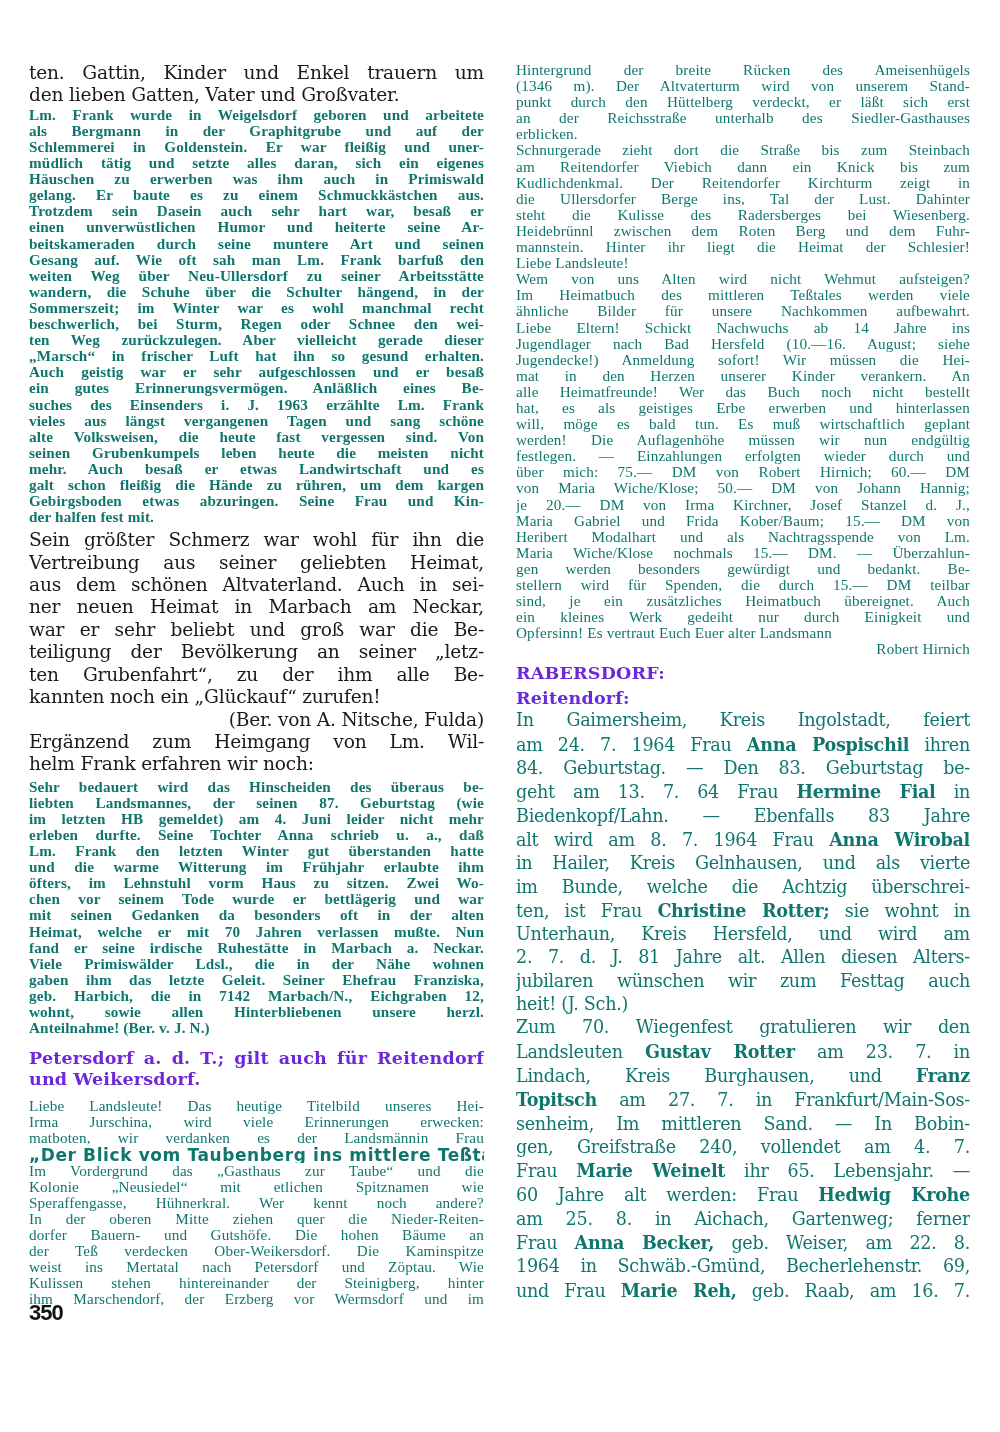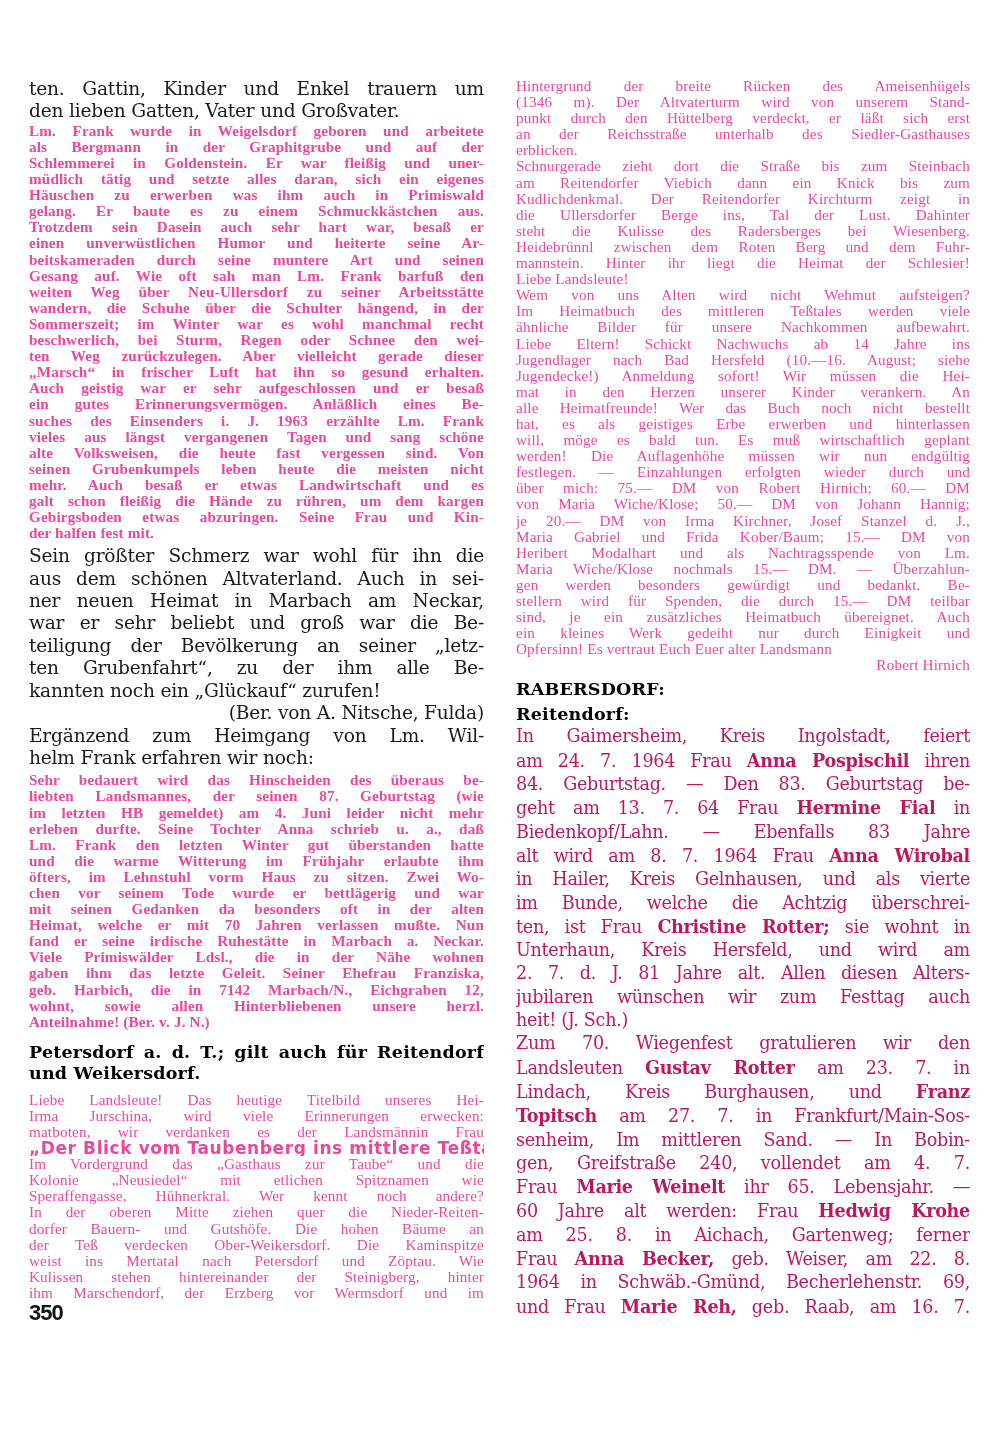--- a/index.html
+++ b/index.html
@@ -1,26 +1,26 @@
 <!DOCTYPE html>
 <html><head>
 <meta charset="utf-8">
 <style>
   html, body { margin: 0; padding: 0; background: #ffffff; }
   body { width: 1000px; height: 1432px; position: relative; overflow: hidden; color: #111; }
-  .col { position: absolute; top: 78px; }
+  .col { position: absolute; top: 62px; }
   .col-left { left: 29px; width: 455px; }
   .col-right { left: 516px; width: 454px; }
   .line { display: block; white-space: nowrap; text-align: justify; text-align-last: justify; overflow: hidden; }
   .line.last { text-align-last: left; }
   .line.right { text-align: center; text-align-last: right; }
-  .small { font-family: "Liberation Serif", serif; font-size: 15.2px; line-height: 16.1px; font-weight: bold; letter-spacing: 0.15px; color: #ec4899; }
+  .small { font-family: "Liberation Serif", serif; font-size: 15.2px; line-height: 16.1px; font-weight: bold; letter-spacing: 0.15px; color: #0f766e; }
   .large { font-family: "DejaVu Serif", serif; font-size: 18.6px; line-height: 22.4px; font-weight: normal; letter-spacing: -0.2px; color: #1a1a1a; }
-  .large-r { font-family: "DejaVu Serif", serif; font-size: 17.6px; line-height: 23.3px; letter-spacing: -0.3px; color: #be185d; }
-  .heading { font-family: "DejaVu Serif", serif; font-size: 17.5px; line-height: 21px; font-weight: bold; letter-spacing: 0.2px; color: #000000; }
+  .large-r { font-family: "DejaVu Serif", serif; font-size: 17.6px; line-height: 23.3px; letter-spacing: -0.3px; color: #0f766e; }
+  .heading { font-family: "DejaVu Serif", serif; font-size: 17.5px; line-height: 21px; font-weight: bold; letter-spacing: 0.2px; color: #6d28d9; }
   .sans-bold { font-family: "DejaVu Sans", sans-serif; font-weight: bold; font-size: 17px; letter-spacing: 0.6px; }
   .b { font-weight: bold; }
   .gap-s { height: 8px; }
   .gap-m { height: 12px; }
   .page-number { position: absolute; left: 29px; top: 1300px; font-family: "Liberation Sans", sans-serif; font-size: 22px; font-weight: bold; letter-spacing: -1px; color: #111; }
 </style>
 </head>
 <body>
 
 <div class="col col-left">
@@ -52,20 +52,21 @@
       <span class="line">alte Volksweisen, die heute fast vergessen sind. Von</span>
       <span class="line">seinen Grubenkumpels leben heute die meisten nicht</span>
       <span class="line">mehr. Auch besaß er etwas Landwirtschaft und es</span>
       <span class="line">galt schon fleißig die Hände zu rühren, um dem kargen</span>
       <span class="line">Gebirgsboden etwas abzuringen. Seine Frau und Kin-</span>
       <span class="line last">der halfen fest mit.</span>
     </div>
   <div style="height:4px"></div>
   <div class="large">
       <span class="line">Sein größter Schmerz war wohl für ihn die</span>
+      <span class="line">Vertreibung aus seiner geliebten Heimat,</span>
       <span class="line">aus dem schönen Altvaterland. Auch in sei-</span>
       <span class="line">ner neuen Heimat in Marbach am Neckar,</span>
       <span class="line">war er sehr beliebt und groß war die Be-</span>
       <span class="line">teiligung der Bevölkerung an seiner „letz-</span>
       <span class="line">ten Grubenfahrt“, zu der ihm alle Be-</span>
       <span class="line last">kannten noch ein „Glückauf“ zurufen!</span>
     </div>
   <div class="large line right">(Ber. von A. Nitsche, Fulda)</div>
   <div class="large">
       <span class="line">Ergänzend zum Heimgang von Lm. Wil-</span>

